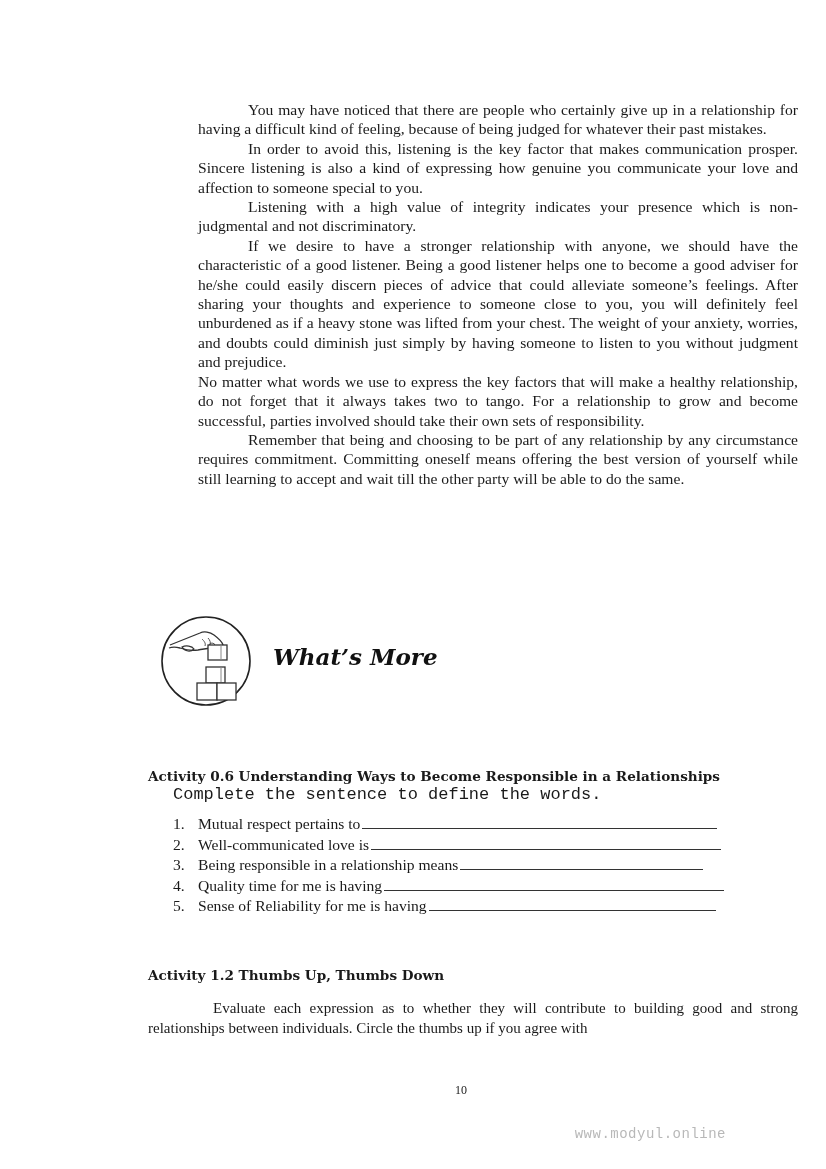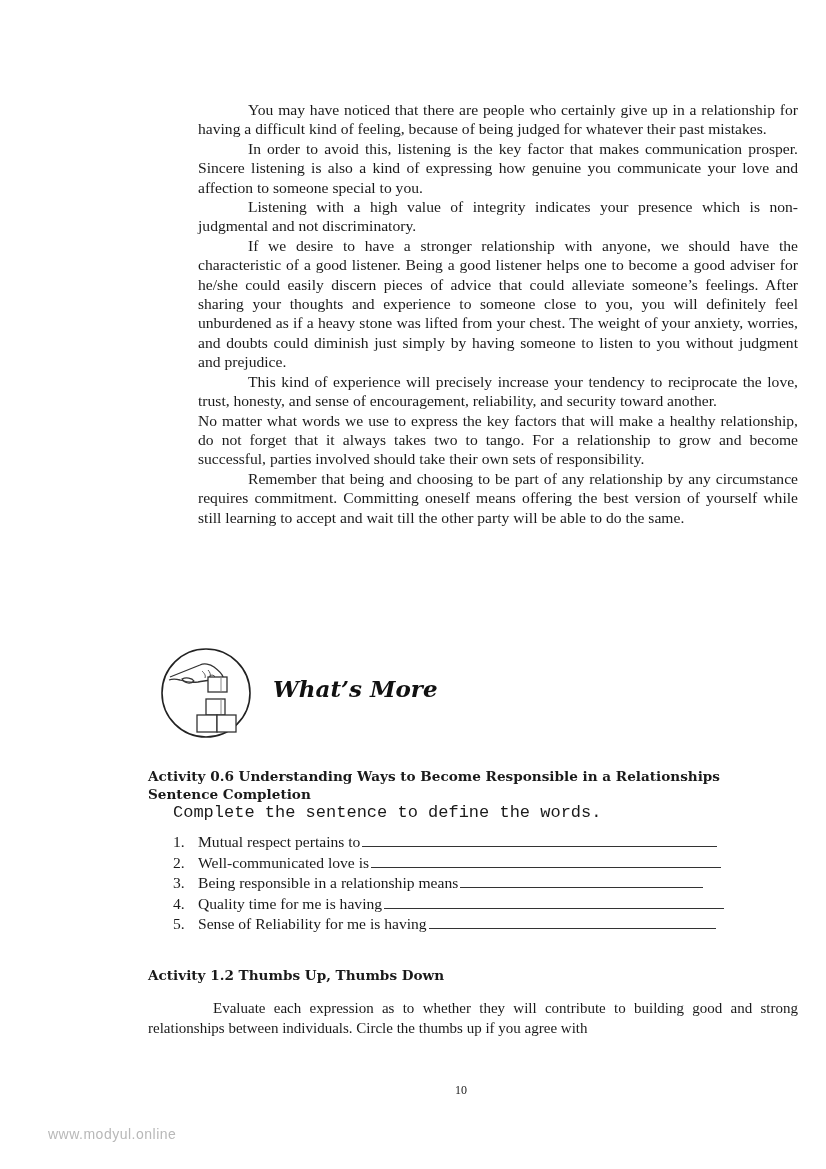--- a/index.html
+++ b/index.html
@@ -10,21 +10,21 @@
     }
     .page { position: absolute; left: 0; top: 0; width: 826px; height: 1169px; margin-left: 48px; }
     .body-text {
       position: absolute; left: 150px; top: 100px; width: 600px;
       font-size: 14.3px; line-height: 19.4px; text-align: justify;
       font-family: "Liberation Serif", "DejaVu Serif", serif;
       font-size: 15.6px;
     }
     .body-text p { margin: 0; }
     .indent { text-indent: 50px; }
-    .section-header { position: absolute; left: 112px; top: 647px; width: 400px; height: 95px; }
+    .section-header { position: absolute; left: 112px; top: 615px; width: 400px; height: 95px; }
     .section-icon { position: absolute; left: 0; top: 0; width: 92px; height: 92px; }
     .section-title {
       position: absolute; left: 113px; top: 28px;
       font-family: "DejaVu Serif", serif; font-weight: bold; font-style: italic;
       font-size: 23px; color: #111;
     }
     .activity1 { position: absolute; left: 100px; top: 767px; width: 650px; }
     .act-heading {
       font-family: "DejaVu Serif", serif; font-weight: bold; font-size: 13.6px;
       line-height: 18px; margin: 0;
@@ -41,36 +41,35 @@
     .activity2 { position: absolute; left: 100px; top: 966px; width: 650px; }
     .act2-text {
       margin: 15px 0 0 0; font-family: "Liberation Serif", serif; font-size: 15px;
       line-height: 19.5px; text-align: justify; text-indent: 65px;
     }
     .page-number {
       position: absolute; left: 0; width: 826px; top: 1083px; text-align: center;
       font-family: "Liberation Serif", serif; font-size: 12px;
     }
     .watermark {
-      position: absolute; left: 0; width: 678px; top: 1126px; text-align: left;
-      font-family: Liberation Sans, sans-serif; font-size: 14px; color: #b8b8b8;
+      position: absolute; left: 0; width: 678px; top: 1126px; text-align: right;
+      font-family: Liberation Mono, monospace; font-size: 14px; color: #b8b8b8;
       letter-spacing: 0.5px;
     }
   </style>
 </head>
 <body>
 
 <div class="page">
 
   <div class="body-text">
     <p class="indent">You may have noticed that there are people who certainly give up in a relationship for having a difficult kind of feeling, because of being judged for whatever their past mistakes.</p>
     <p class="indent">In order to avoid this, listening is the key factor that makes communication prosper. Sincere listening is also a kind of expressing how genuine you communicate your love and affection to someone special to you.</p>
     <p class="indent">Listening with a high value of integrity indicates your presence which is non-judgmental and not discriminatory.</p>
     <p class="indent">If we desire to have a stronger relationship with anyone, we should have the characteristic of a good listener. Being a good listener helps one to become a good adviser for he/she could easily discern pieces of advice that could alleviate someone’s feelings.  After sharing your thoughts and experience to someone close to you, you will definitely feel unburdened as if a heavy stone was lifted from your chest. The weight of your anxiety, worries, and doubts could diminish just simply by having someone to listen to you without judgment and prejudice.</p>
-    <p class="indent">This kind of experience will precisely increase your tendency to reciprocate the love, trust, honesty, and sense of encouragement, reliability, and security toward another.</p>
     <p>No matter what words we use to express the key factors that will make a healthy relationship, do not forget that it always takes two to tango. For a relationship to grow and become successful, parties involved should take their own sets of responsibility.</p>
     <p class="indent">Remember that being and choosing to be part of any relationship by any circumstance requires commitment. Committing oneself means offering the best version of yourself while still learning to accept and wait till the other party will be able to do the same.</p>
   </div>
 
   <div class="section-header">
     <svg class="section-icon" viewBox="0 0 92 92" xmlns="http://www.w3.org/2000/svg">
       <circle cx="46" cy="46" r="44" fill="#fff" stroke="#222" stroke-width="1.6"></circle>
 
       <path d="M10 30 C20 26 30 22 40 18 C44 16 50 17 54 20 C58 23 62 26 63 30 L63 36 L52 36 L50 33 C46 34 42 34 38 35 C32 36 26 35 20 33 C16 32 12 32 9 33" fill="none" stroke="#333" stroke-width="1.3"></path>
       <path d="M22 32 C26 30 32 31 34 34 C31 37 25 37 22 32 Z" fill="none" stroke="#333" stroke-width="1.2"></path>
@@ -85,21 +84,20 @@
       <line x1="61" y1="52" x2="61" y2="68" stroke="#888" stroke-width="1"></line>
 
       <rect x="37" y="68" width="20" height="17" fill="#fff" stroke="#333" stroke-width="1.3"></rect>
       <rect x="57" y="68" width="19" height="17" fill="#fff" stroke="#333" stroke-width="1.3"></rect>
     </svg>
     <div class="section-title">What’s More</div>
   </div>
 
   <div class="activity1">
     <p class="act-heading">Activity 0.6 Understanding Ways to Become Responsible in a Relationships</p>
-    <p class="act-heading">Sentence Completion</p>
     <p class="act-instr">Complete the sentence to define the words.</p>
     <ol class="sc-list">
       <li>
         <span class="sc-num">1.</span>
         <span>Mutual respect pertains to </span>
         <span class="sc-blank" style="width:355px"></span>
       </li>
       <li>
         <span class="sc-num">2.</span>
         <span>Well-communicated love is </span>

